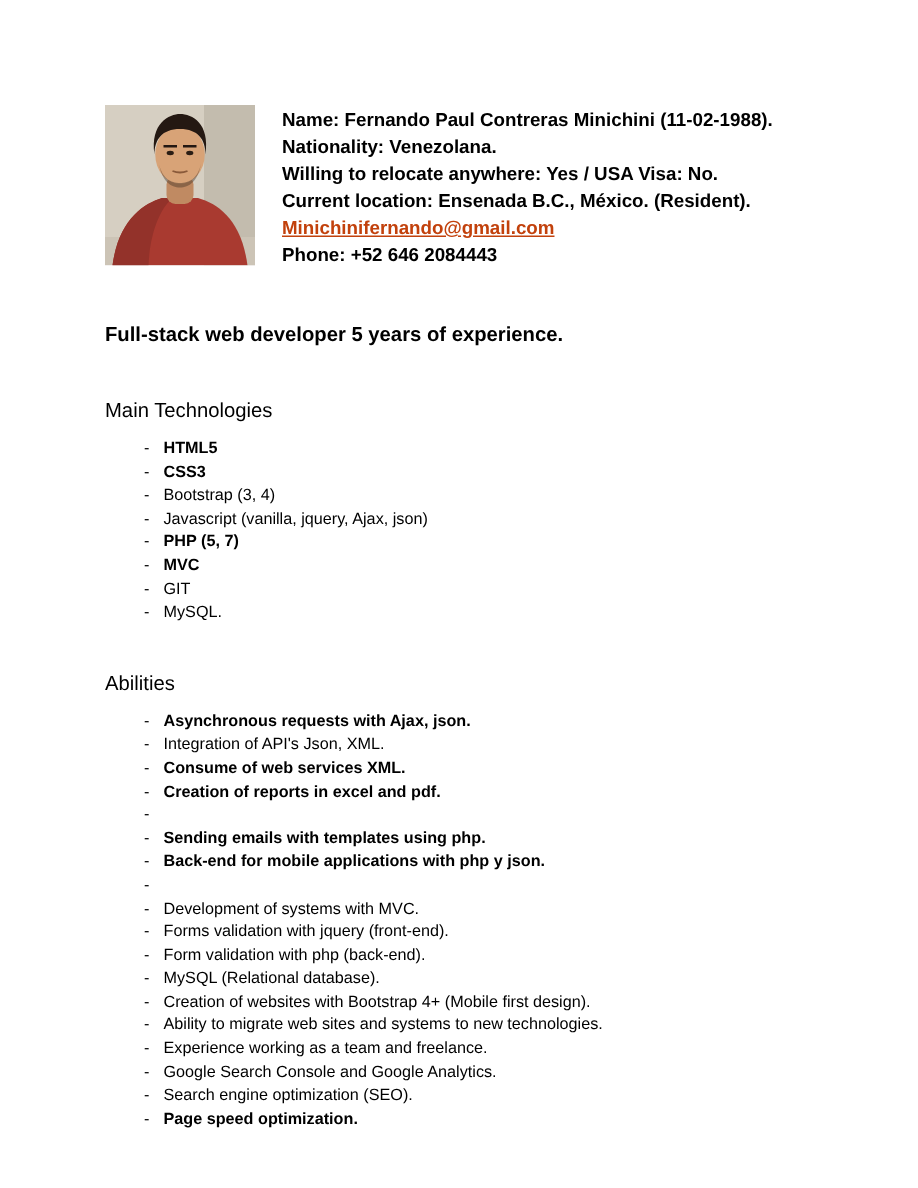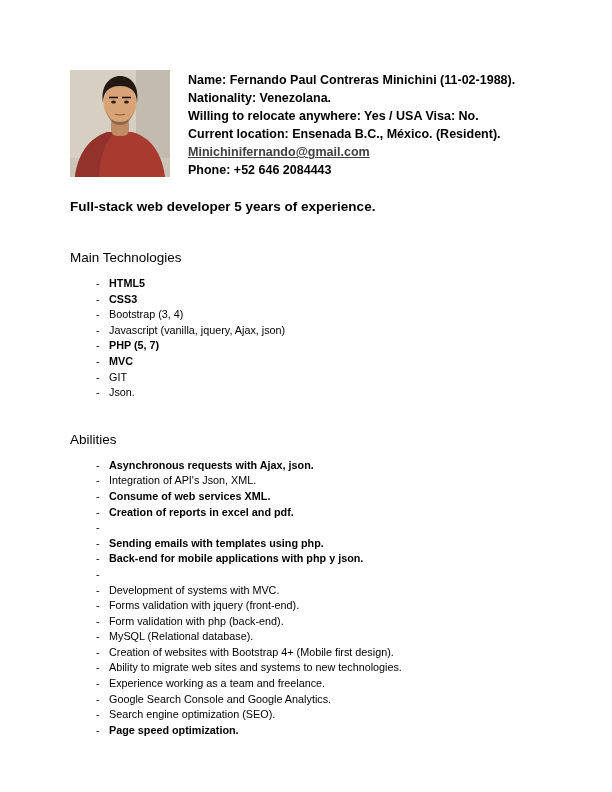--- a/index.html
+++ b/index.html
@@ -29,21 +29,21 @@
     line-height: 18px;
     white-space: nowrap;
   }
   .info-line.link {
     color: #0563C1;
     text-decoration: underline;
     cursor: pointer;
   }
 
   .summary {
-    margin-top: 19px;
+    margin-top: 35px;
     font-size: 13.5px;
     font-weight: bold;
     line-height: 17px;
   }
 
   .section-title {
     margin-top: 34px;
     font-size: 13.5px;
     font-weight: normal;
     line-height: 17px;
@@ -83,21 +83,21 @@
         <path d="M39 27.5 L48 27.5" stroke="#241812" stroke-width="1.6"></path>
         <path d="M52 27.5 L61 27.5" stroke="#241812" stroke-width="1.6"></path>
         <path d="M45 44 Q50 46 55 44" stroke="#8a5a3a" stroke-width="1.2" fill="none"></path>
       </svg>
     </div>
     <div class="header-info">
         <div class="info-line">Name: Fernando Paul Contreras Minichini (11-02-1988).</div>
         <div class="info-line">Nationality: Venezolana.</div>
         <div class="info-line">Willing to relocate anywhere: Yes / USA Visa: No.</div>
         <div class="info-line">Current location: Ensenada B.C., México. (Resident).</div>
-        <div class="info-line link" style="color: #404040;">Minichinifernando@gmail.com</div>
+        <div class="info-line link" style="color: #c2410c;">Minichinifernando@gmail.com</div>
         <div class="info-line">Phone: +52 646 2084443</div>
       </div>
   </div>
 
   <div class="summary">Full-stack web developer 5 years of experience.</div>
 
   <div class="section-title">Main Technologies</div>
   <div class="list">
       <div class="li-row">
         <span class="dash">-</span>
@@ -122,21 +122,21 @@
       <div class="li-row">
         <span class="dash">-</span>
         <span class="li-text bold">MVC</span>
       </div>
       <div class="li-row">
         <span class="dash">-</span>
         <span class="li-text">GIT</span>
       </div>
       <div class="li-row">
         <span class="dash">-</span>
-        <span class="li-text">Json.</span>
+        <span class="li-text">MySQL.</span>
       </div>
     </div>
 
   <div class="section-title abilities-gap">Abilities</div>
   <div class="list">
       <div class="li-row">
         <span class="dash">-</span>
         <span class="li-text bold">Asynchronous requests with Ajax, json.</span>
       </div>
       <div class="li-row">

